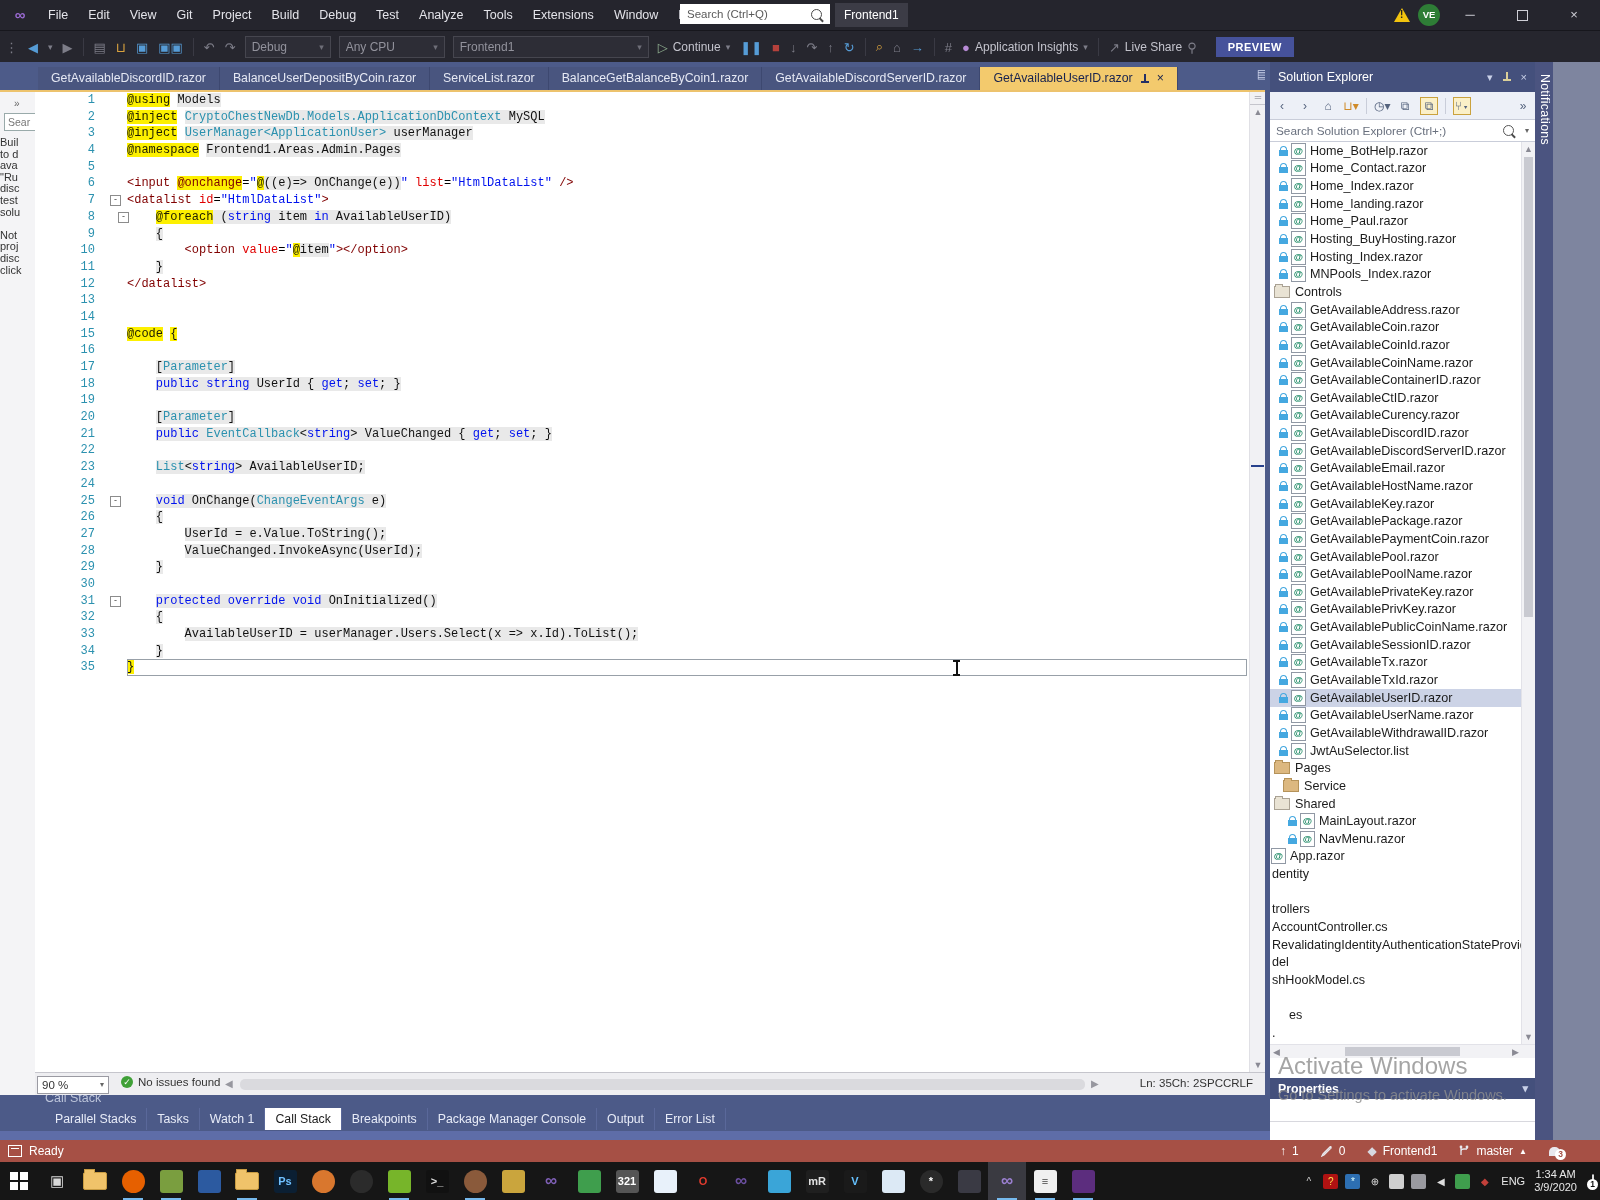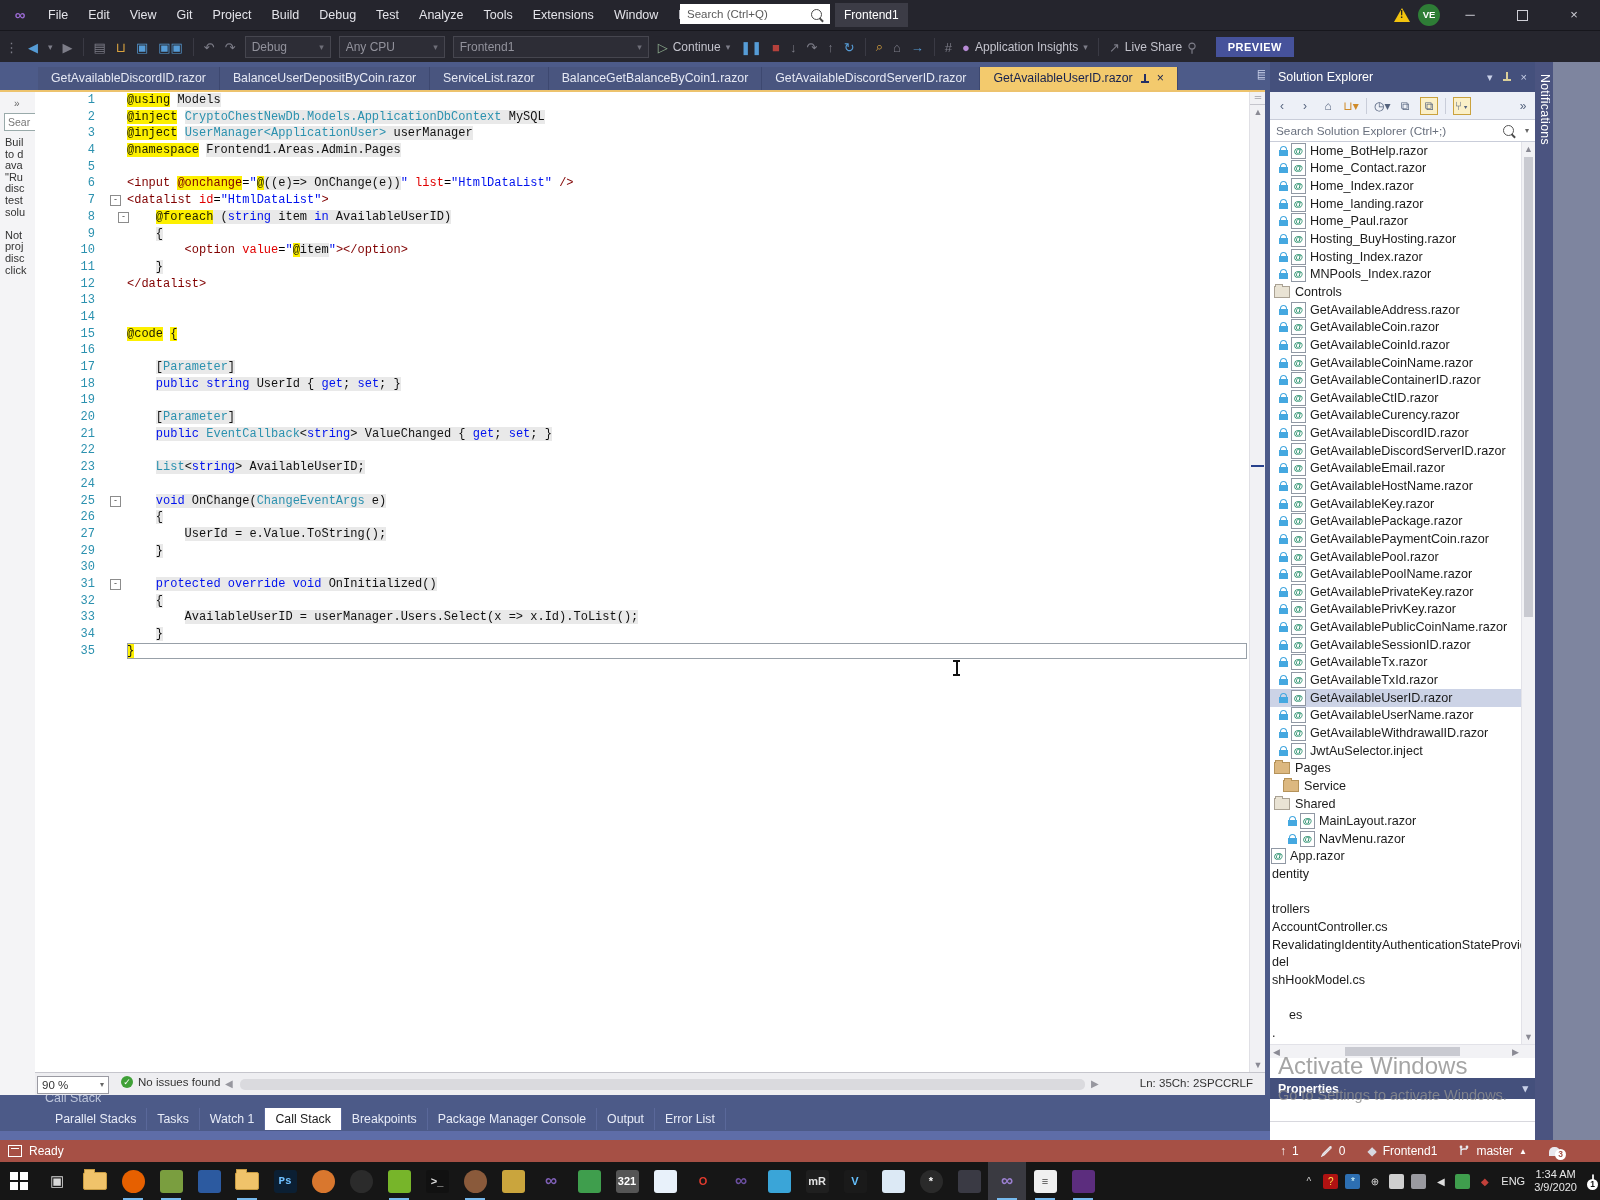--- a/index.html
+++ b/index.html
@@ -48,21 +48,21 @@
   #goldline{left:0;top:90px;width:1265px;height:2px;background:#edc36d}
   #tab-right-icons{position:absolute;right:8px;top:5px;display:flex;gap:10px;color:#cdd5ec;font-size:12px}
   
   #te-tab{left:0;top:62px;width:35px;height:28px;background:#49557f;color:#e6e9f4;font-size:12px;
     line-height:28px;text-align:center}
   #te-body{left:0;top:92px;width:35px;height:1003px;background:#f4f4f6;border-right:1px solid #c9c9d2;
     color:#333;font-size:11px;overflow:hidden}
   #te-chev{margin:6px 2px 2px 14px;color:#666;font-size:10px}
   #te-search{margin:4px 0 6px 4px;width:30px;height:16px;background:#fff;border:1px solid #9aa;
     border-right:none;font-size:10.5px;color:#777;line-height:16px;padding-left:3px}
-  .te-line{padding-left:5px;line-height:11.6px;white-space:nowrap}
+  .te-line{line-height:11.6px;white-space:nowrap}
   
   #editor{left:35px;top:92px;width:1230px;height:980px;background:#fff;overflow:hidden}
   .eline{height:16.7px;display:flex;white-space:pre;position:relative;
     font-family:"Liberation Mono",monospace;font-size:12px;line-height:16.7px}
   .lnum{width:60px;text-align:right;color:#2b91af;flex:0 0 60px;padding-right:0}
   .foldcol{width:32px;flex:0 0 32px;position:relative}
   .foldbox{position:absolute;left:15px;top:3px;width:9px;height:9px;border:1px solid #8c8c8c;
     background:#fff;font-size:9px;line-height:7px;text-align:center;color:#444;
     font-family:"Liberation Sans",sans-serif}
   .foldbox.n2{left:23px}
@@ -325,20 +325,21 @@
     <div class="eline"><span class="lnum">18</span><span class="foldcol"></span><span class="ecode"><span class="seg-p">    </span><span class="seg-gk">public</span><span class="seg-g"> </span><span class="seg-gk">string</span><span class="seg-g"> UserId { </span><span class="seg-gk">get</span><span class="seg-g">; </span><span class="seg-gk">set</span><span class="seg-g">; }</span></span></div>
     <div class="eline"><span class="lnum">19</span><span class="foldcol"></span><span class="ecode"></span></div>
     <div class="eline"><span class="lnum">20</span><span class="foldcol"></span><span class="ecode"><span class="seg-p">    </span><span class="seg-g">[</span><span class="seg-gt">Parameter</span><span class="seg-g">]</span></span></div>
     <div class="eline"><span class="lnum">21</span><span class="foldcol"></span><span class="ecode"><span class="seg-p">    </span><span class="seg-gk">public</span><span class="seg-g"> </span><span class="seg-gt">EventCallback</span><span class="seg-g">&lt;</span><span class="seg-gk">string</span><span class="seg-g">&gt; ValueChanged { </span><span class="seg-gk">get</span><span class="seg-g">; </span><span class="seg-gk">set</span><span class="seg-g">; }</span></span></div>
     <div class="eline"><span class="lnum">22</span><span class="foldcol"></span><span class="ecode"></span></div>
     <div class="eline"><span class="lnum">23</span><span class="foldcol"></span><span class="ecode"><span class="seg-p">    </span><span class="seg-gt">List</span><span class="seg-g">&lt;</span><span class="seg-gk">string</span><span class="seg-g">&gt; AvailableUserID;</span></span></div>
     <div class="eline"><span class="lnum">24</span><span class="foldcol"></span><span class="ecode"></span></div>
     <div class="eline"><span class="lnum">25</span><span class="foldcol"><span class="foldbox">-</span></span><span class="ecode"><span class="seg-p">    </span><span class="seg-gk">void</span><span class="seg-g"> OnChange(</span><span class="seg-gt">ChangeEventArgs</span><span class="seg-g"> e)</span></span></div>
     <div class="eline"><span class="lnum">26</span><span class="foldcol"></span><span class="ecode"><span class="seg-p">    </span><span class="seg-g">{</span></span></div>
     <div class="eline"><span class="lnum">27</span><span class="foldcol"></span><span class="ecode"><span class="seg-p">        </span><span class="seg-g">UserId = e.Value.ToString();</span></span></div>
+    <div class="eline"><span class="lnum">28</span><span class="foldcol"></span><span class="ecode"><span class="seg-p">        </span><span class="seg-g">ValueChanged.InvokeAsync(UserId);</span></span></div>
     <div class="eline"><span class="lnum">29</span><span class="foldcol"></span><span class="ecode"><span class="seg-p">    </span><span class="seg-g">}</span></span></div>
     <div class="eline"><span class="lnum">30</span><span class="foldcol"></span><span class="ecode"></span></div>
     <div class="eline"><span class="lnum">31</span><span class="foldcol"><span class="foldbox">-</span></span><span class="ecode"><span class="seg-p">    </span><span class="seg-gk">protected</span><span class="seg-g"> </span><span class="seg-gk">override</span><span class="seg-g"> </span><span class="seg-gk">void</span><span class="seg-g"> OnInitialized()</span></span></div>
     <div class="eline"><span class="lnum">32</span><span class="foldcol"></span><span class="ecode"><span class="seg-p">    </span><span class="seg-g">{</span></span></div>
     <div class="eline"><span class="lnum">33</span><span class="foldcol"></span><span class="ecode"><span class="seg-p">        </span><span class="seg-g">AvailableUserID = userManager.Users.Select(x =&gt; x.Id).ToList();</span></span></div>
     <div class="eline"><span class="lnum">34</span><span class="foldcol"></span><span class="ecode"><span class="seg-p">    </span><span class="seg-g">}</span></span></div>
     <div class="eline"><span class="lnum">35</span><span class="foldcol"></span><span class="ecode"><span class="seg-y">}</span></span><span class="curbox"></span></div>
   </div>
 <div id="vscroll" class="abs">
   <div id="vgrip">═</div>
@@ -567,21 +568,21 @@
         <span>GetAvailableUserName.razor</span>
       </div>
       <div class="trow" style="padding-left: 9px;">
         <span class="i-lock"></span>
         <span class="i-razor">@</span>
         <span>GetAvailableWithdrawalID.razor</span>
       </div>
       <div class="trow" style="padding-left: 9px;">
         <span class="i-lock"></span>
         <span class="i-razor">@</span>
-        <span>JwtAuSelector.inject</span>
+        <span>JwtAuSelector.list</span>
       </div>
       <div class="trow" style="padding-left: 4px;">
         <span class="i-folder"></span>
         <span>Pages</span>
       </div>
       <div class="trow" style="padding-left: 13px;">
         <span class="i-folder"></span>
         <span>Service</span>
       </div>
       <div class="trow" style="padding-left: 4px;">
@@ -728,21 +729,21 @@
       <span class="tb-ic run">
         <span class="tile" style="background: rgb(122, 158, 63); color: rgb(255, 255, 255);"></span>
       </span>
       <span class="tb-ic">
         <span class="tile" style="background: rgb(44, 90, 160); color: rgb(255, 255, 255);"></span>
       </span>
       <span class="tb-ic run">
         <span class="tb-folder"></span>
       </span>
       <span class="tb-ic">
-        <span class="tile" style="background: rgb(11, 31, 51); color: rgb(111, 192, 255); font-family: Liberation Mono, monospace;">Ps</span>
+        <span class="tile" style="background: rgb(11, 31, 51); color: rgb(111, 192, 255);">Ps</span>
       </span>
       <span class="tb-ic">
         <span class="tile circ" style="background: rgb(217, 119, 46); color: rgb(255, 255, 255);"></span>
       </span>
       <span class="tb-ic">
         <span class="tile circ" style="background: rgb(43, 43, 43); color: rgb(244, 196, 48);"></span>
       </span>
       <span class="tb-ic run">
         <span class="tile" style="background: rgb(119, 181, 42); color: rgb(255, 255, 255);"></span>
       </span>

